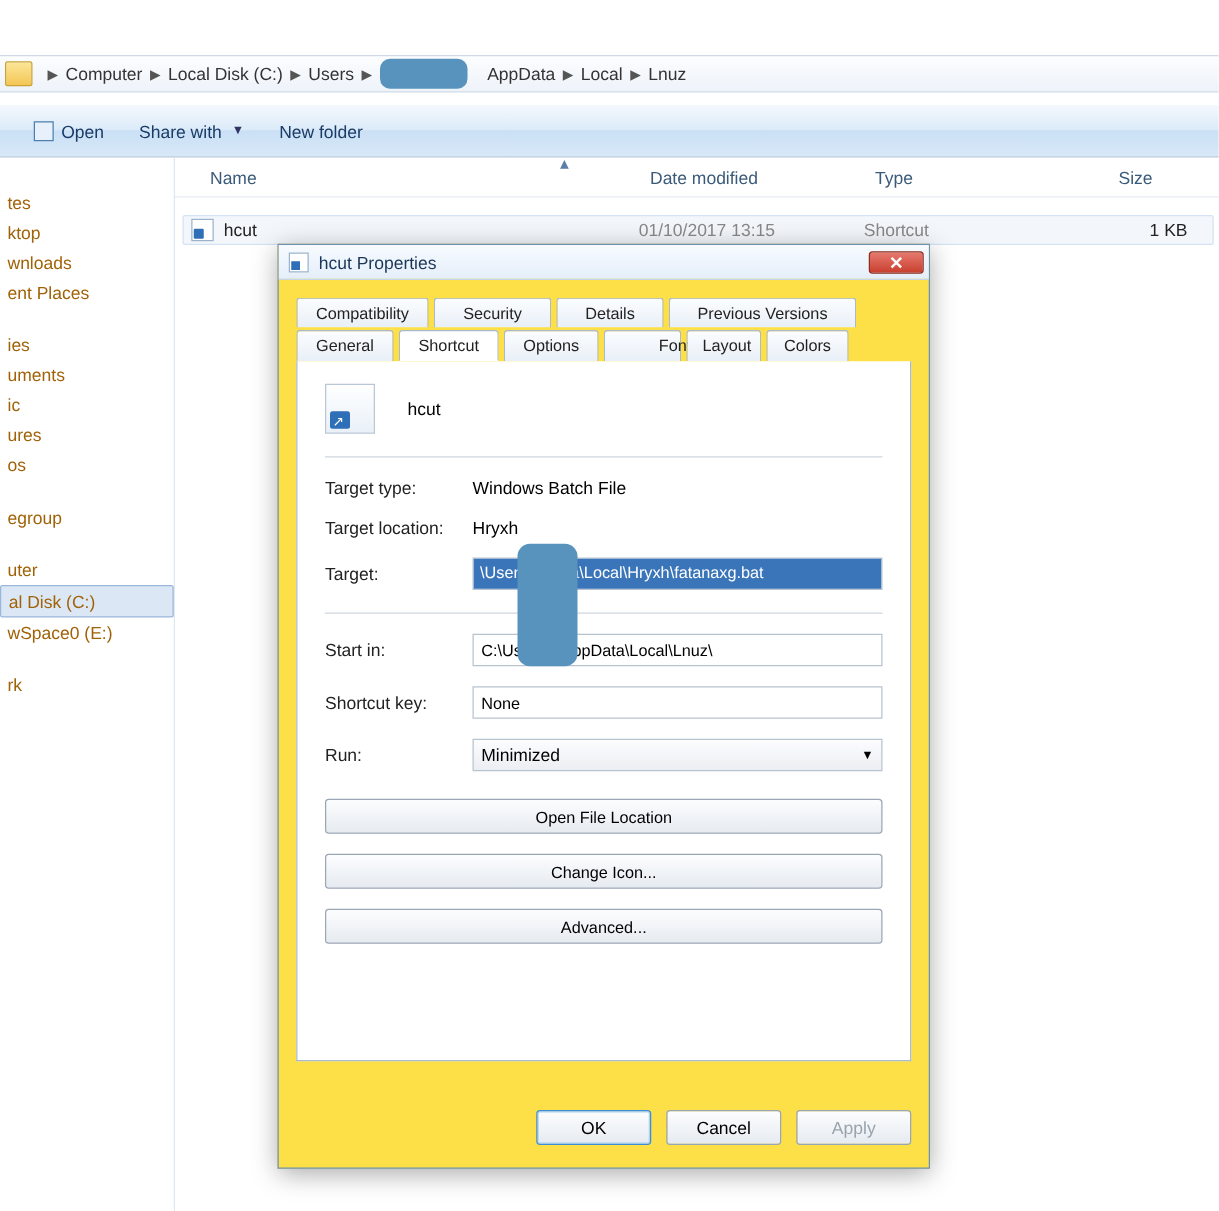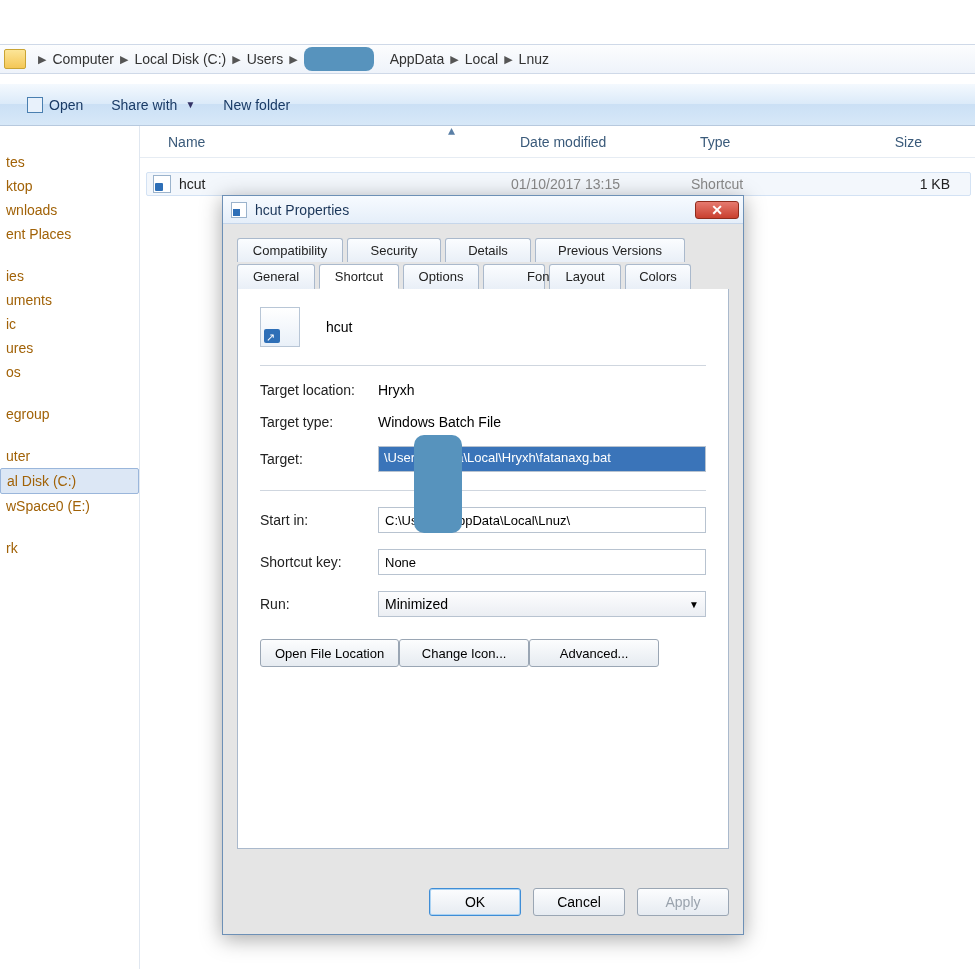--- a/index.html
+++ b/index.html
@@ -30,33 +30,33 @@
   .col-name{width:352px;} .col-date{width:180px;} .col-type{width:170px;} .col-size{width:100px; text-align:right; padding-right:20px; padding-left:0;}
   .sort-caret{position:absolute; left:308px; top:-4px; font-size:14px; color:#5a7fa6;}
 
   
   .filerow { position:absolute; top:172px; left:146px; right:4px; height:24px; display:flex; align-items:center; background:#f3f7fc; border:1px solid #d3e2f4; border-radius:2px; color:#222; }
   .filerow .ico { width:18px; height:18px; border:1px solid #9bb3cc; background:#fff; margin:0 8px 0 6px; position:relative; }
   .filerow .ico::after { content:''; position:absolute; bottom:1px; left:1px; width:8px; height:8px; background:#2e6fb7; border-radius:1px; }
   .filerow .cell-name{width:332px;} .filerow .cell-date{width:180px; color:#888;} .filerow .cell-type{width:170px; color:#888;} .filerow .cell-size{flex:1; text-align:right; padding-right:20px;}
 
   
-  .prop-dialog { position:absolute; top:195px; left:222px; width:522px; height:740px; background:#e5e5e5; border:1px solid #6d90b6; box-shadow:0 4px 20px rgba(0,0,0,.35); }
+  .prop-dialog { position:absolute; top:195px; left:222px; width:522px; height:740px; background:#fde047; border:1px solid #6d90b6; box-shadow:0 4px 20px rgba(0,0,0,.35); }
   .prop-title { height:28px; background:linear-gradient(#f7fbff,#e5eef9); border-bottom:1px solid #c6d6ea; display:flex; align-items:center; padding:0 4px 0 8px; }
   .prop-title .ico-sm { width:16px; height:16px; border:1px solid #9bb3cc; background:#fff; margin-right:8px; position:relative; }
   .prop-title .ico-sm::after { content:''; position:absolute; bottom:1px; left:1px; width:7px; height:7px; background:#2e6fb7; }
   .prop-title .ttxt { flex:1; color:#1a3558; }
   .close-btn { width:44px; height:18px; background:linear-gradient(#e67a6f,#c9402f); border:1px solid #8f2c1d; border-radius:3px; display:flex; align-items:center; justify-content:center; color:#fff; font-weight:bold; font-size:11px; }
 
   .tabs-wrap { padding:14px 14px 0 14px; }
   .tabrow { display:flex; gap:4px; }
   .tab { background:linear-gradient(#fbfdff,#e9eff7); border:1px solid #aab9cc; border-bottom:none; border-radius:3px 3px 0 0; padding:4px 12px; font-size:13px; color:#222; text-align:center; }
   .tabrow1 .t1{width:106px;} .tabrow1 .t2{width:94px;} .tabrow1 .t3{width:86px;} .tabrow1 .t4{width:150px;}
   .tabrow2 { margin-top:2px; }
-  .tabrow2 .t1{width:78px;} .tabrow2 .t2{width:80px; background:#fff; border-bottom:1px solid #fff; position:relative; z-index:2;} .tabrow2 .t3{width:76px;} .tabrow2 .t4{width:62px;padding-left:43px;} .tabrow2 .t5{width:72px;} .tabrow2 .t6{width:66px;}
+  .tabrow2 .t1{width:78px;} .tabrow2 .t2{width:80px; background:#fff; border-bottom:1px solid #fff; position:relative; z-index:2;} .tabrow2 .t3{width:76px;} .tabrow2 .t4{width:62px;padding-left:43px;} .tabrow2 .t5{width:60px;} .tabrow2 .t6{width:66px;}
 
   .tab-body { margin:0 14px 0 14px; background:#fff; border:1px solid #aab9cc; border-top:none; height:560px; padding:18px 22px; position:relative; }
   .hdr-row { display:flex; align-items:center; gap:26px; padding-bottom:18px; border-bottom:1px solid #cfd6df; }
   .big-ico { width:40px; height:40px; border:1px solid #b8c6d6; background:linear-gradient(#fff,#e9f0f8); position:relative; }
   .big-ico::after{content:''; position:absolute; bottom:3px; left:3px; width:16px; height:14px; background:#2e6fb7; border-radius:2px;}
   .big-ico::before{content:'↗'; position:absolute; bottom:2px; left:5px; color:#fff; font-size:11px; z-index:2;}
 
   .fld { display:flex; align-items:center; margin-top:16px; }
   .fld .lbl { width:118px; color:#222; }
   .fld .val { flex:1; }
@@ -66,21 +66,21 @@
   input.txt.sel { background:#fff; }
   input.txt.sel::selection { background:#3a74b9; color:#fff; }
   .target-field { position:relative; }
   .target-field input { background:#fff; color:#fff; }
   .target-overlay { position:absolute; left:1px; top:1px; right:1px; bottom:1px; background:#3a74b9; color:#fff; padding:3px 5px; font-size:13px; white-space:nowrap; overflow:hidden; }
   .combo { background:linear-gradient(#fdfdfe,#ebeef3); display:flex; align-items:center; justify-content:space-between; padding-right:6px; }
   .combo .caret { font-size:10px; }
 
   .redact2 { position:absolute; width:48px; height:98px; background:#5793bd; border-radius:10px; left:176px; top:146px; z-index:5; }
 
-  .btn-row { display:flex; margin-top:22px; }
+  .btn-row { display:flex; gap:16px; margin-top:22px;flex-direction:column; }
   .btn { height:28px; border:1px solid #9aa6b4; background:linear-gradient(#fcfdfe,#e6ebf1); border-radius:3px; padding:0 14px; display:flex; align-items:center; justify-content:center; font-size:13px; }
   .btn.sm{min-width:130px;}
 
   .dlg-footer { position:absolute; left:14px; right:14px; bottom:18px; display:flex; justify-content:flex-end; gap:12px; }
   .fbtn { width:92px; height:28px; border:1px solid #9aa6b4; background:linear-gradient(#fcfdfe,#e6ebf1); border-radius:3px; display:flex; align-items:center; justify-content:center; }
   .fbtn.ok { border:1px solid #3f8dd6; box-shadow:inset 0 0 0 1px #a9d2f3; }
   .fbtn.dis { color:#9aa3ad; }
 </style>
 </head>
 <body>
@@ -182,26 +182,26 @@
 
   <div class="tab-body">
     <div class="redact2"></div>
 
     <div class="hdr-row">
       <div class="big-ico"></div>
       <div>hcut</div>
     </div>
 
     <div class="fld">
+        <div class="lbl">Target type:</div>
+        <div class="val">Windows Batch File</div>
+      </div>
+    <div class="fld">
         <div class="lbl">Target location:</div>
         <div class="val">Hryxh</div>
-      </div>
-    <div class="fld">
-        <div class="lbl">Target type:</div>
-        <div class="val">Windows Batch File</div>
       </div>
     <div class="fld">
         <div class="lbl">Target:</div>
       <div class="val target-field">
         <input class="txt sel" value="\Users\        pData\Local\Hryxh\fatanaxg.bat" style="">
         <div class="target-overlay">\Users\        pData\Local\Hryxh\fatanaxg.bat</div>
       </div>
     </div>
     <div class="sep"></div>
     <div class="fld">

